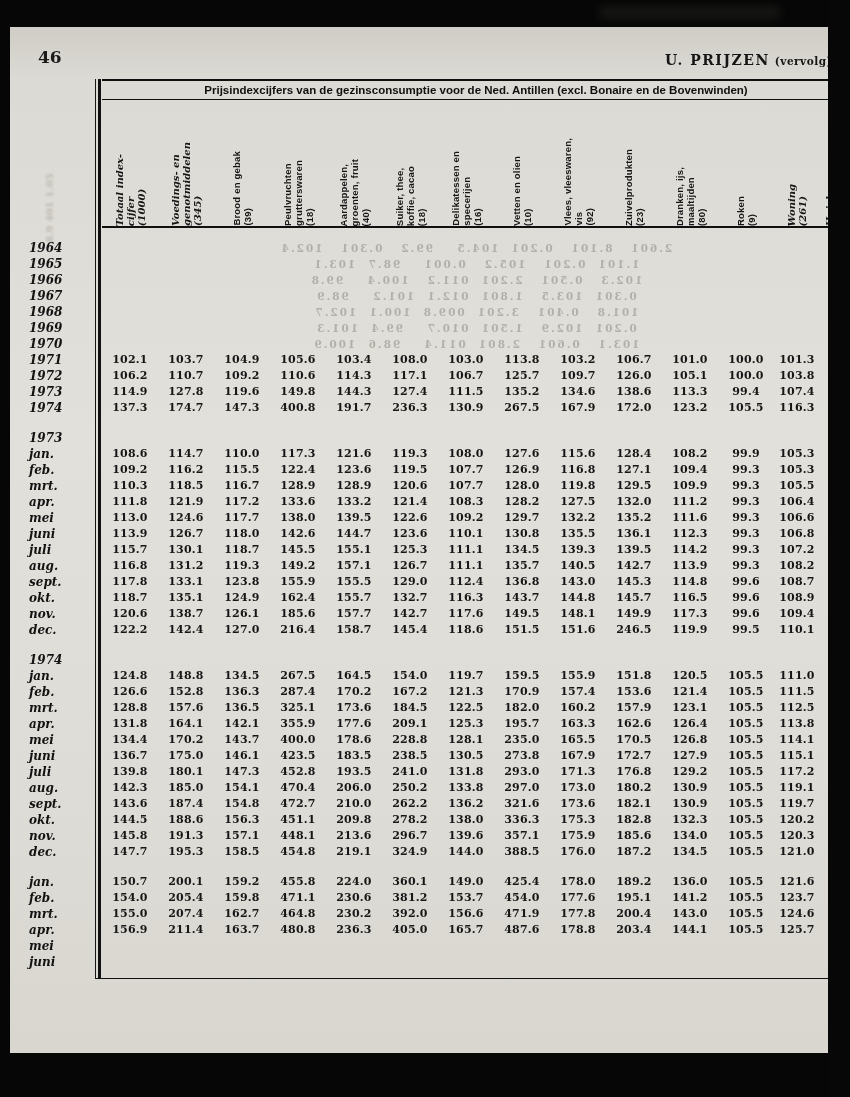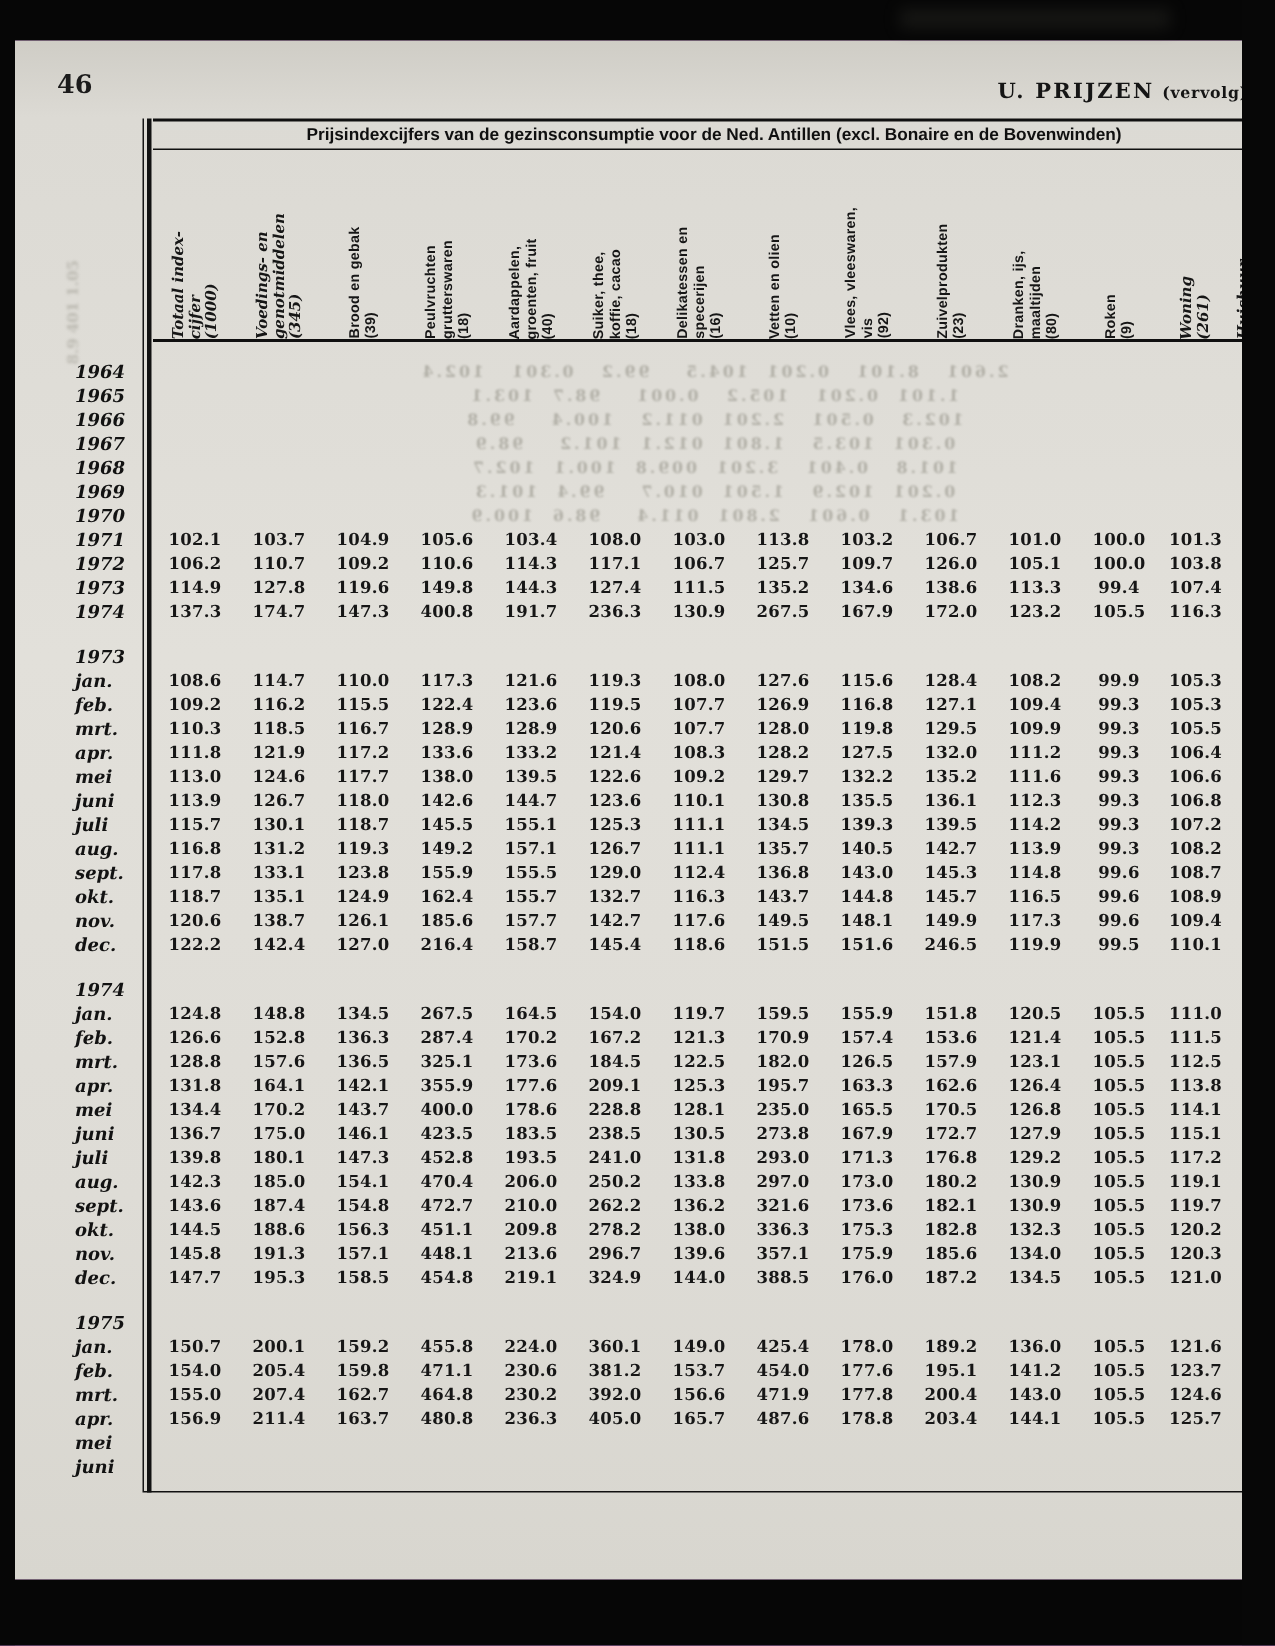--- a/index.html
+++ b/index.html
@@ -1,17 +1,17 @@
 <!DOCTYPE html>
 <html><head>
 <meta charset="utf-8">
 <style>
   *{margin:0;padding:0;box-sizing:border-box}
   html,body{width:850px;height:1097px;background:#000;overflow:hidden}
-  .scan{position:relative;width:850px;height:1097px;background:#f0abfc;font-family:"DejaVu Serif",serif;overflow:hidden}
+  .scan{position:relative;width:850px;height:1097px;background:#737373;font-family:"DejaVu Serif",serif;overflow:hidden}
   .page{position:absolute;left:10px;top:27px;width:840px;height:1026px;
         background:linear-gradient(180deg,#cfcdc6 0%,#dcdad4 5%,#e2e0da 40%,#dedcd6 75%,#d8d6cf 100%)}
   .bar-top{position:absolute;left:0;top:0;width:850px;height:27px;background:#060606}
   .bar-bottom{position:absolute;left:0;top:1053px;width:850px;height:44px;background:#060606}
   .bar-left{position:absolute;left:0;top:0;width:10px;height:1097px;background:#060606}
   .band-right{position:absolute;right:0;top:0;width:22px;height:1097px;background:#070707}
   .topbar-smudge{position:absolute;left:600px;top:6px;width:180px;height:13px;background:#242420;filter:blur(5px);opacity:.55}
 
   .pageno{position:absolute;left:28px;top:20px;font:bold 17px "DejaVu Serif",serif;color:#1b1b1b}
   .section{position:absolute;right:18px;top:23px;color:#151515;white-space:nowrap}
@@ -36,21 +36,21 @@
 
   .t-basenote{margin-left:92px;height:17px;border-bottom:1px solid #141414;text-align:center;
               font:bold 11px "Liberation Sans",sans-serif;color:#111;line-height:15px}
   .t-colnums{height:22px}
   .numcell{display:flex;align-items:center;justify-content:center;font:bold 11.5px "DejaVu Serif",serif;color:#141414}
   .numcell.sep{border-left:1px solid #34342e}
   .numline{margin-left:92px;border-top:2.5px solid #101010}
 
   .t-body{margin-top:12px}
   .bodyrow{height:16px}
-  .lbl{font:italic bold 12px "DejaVu Serif",serif;color:#121212;padding-left:40px;line-height:16px;white-space:nowrap}
+  .lbl{font:italic bold 12px "DejaVu Serif",serif;color:#121212;padding-left:19px;line-height:16px;white-space:nowrap}
   .val{font:bold 11px "DejaVu Serif",serif;color:#161616;text-align:center;line-height:16px;letter-spacing:.2px}
   .groupgap{height:14px}
   .bleedcell{grid-column:2 / 16;font:bold 10.5px "DejaVu Serif",serif;color:#8d8b80;opacity:.55;
              filter:blur(.7px);transform:scaleX(-1);text-align:center;letter-spacing:2px;line-height:16px;white-space:pre}
   .bottomline{margin-left:86px;margin-top:8px;border-top:1.5px solid #101010}
 
   .margin-bleed{position:absolute;left:34px;top:96px;height:120px;writing-mode:vertical-rl;transform:rotate(180deg);
                 font:bold 10px "DejaVu Serif",serif;color:#9a988e;opacity:.5;filter:blur(.9px)}
 </style>
 </head>
@@ -490,21 +490,21 @@
           <div class="grid bodyrow">
             <div class="lbl">mrt.</div>
             <div class="val">128.8</div>
             <div class="val">157.6</div>
             <div class="val">136.5</div>
             <div class="val">325.1</div>
             <div class="val">173.6</div>
             <div class="val">184.5</div>
             <div class="val">122.5</div>
             <div class="val">182.0</div>
-            <div class="val">126.5</div>
+            <div class="val">160.2</div>
             <div class="val">157.9</div>
             <div class="val">123.1</div>
             <div class="val">105.5</div>
             <div class="val">112.5</div>
             <div class="val"></div>
           </div>
           <div class="grid bodyrow">
             <div class="lbl">apr.</div>
             <div class="val">131.8</div>
             <div class="val">164.1</div>
@@ -652,23 +652,20 @@
             <div class="val">388.5</div>
             <div class="val">176.0</div>
             <div class="val">187.2</div>
             <div class="val">134.5</div>
             <div class="val">105.5</div>
             <div class="val">121.0</div>
             <div class="val"></div>
           </div>
           <div class="groupgap"></div>
           <div class="grid bodyrow">
-            <div class="lbl">1975</div>
-          </div>
-          <div class="grid bodyrow">
             <div class="lbl">jan.</div>
             <div class="val">150.7</div>
             <div class="val">200.1</div>
             <div class="val">159.2</div>
             <div class="val">455.8</div>
             <div class="val">224.0</div>
             <div class="val">360.1</div>
             <div class="val">149.0</div>
             <div class="val">425.4</div>
             <div class="val">178.0</div>

